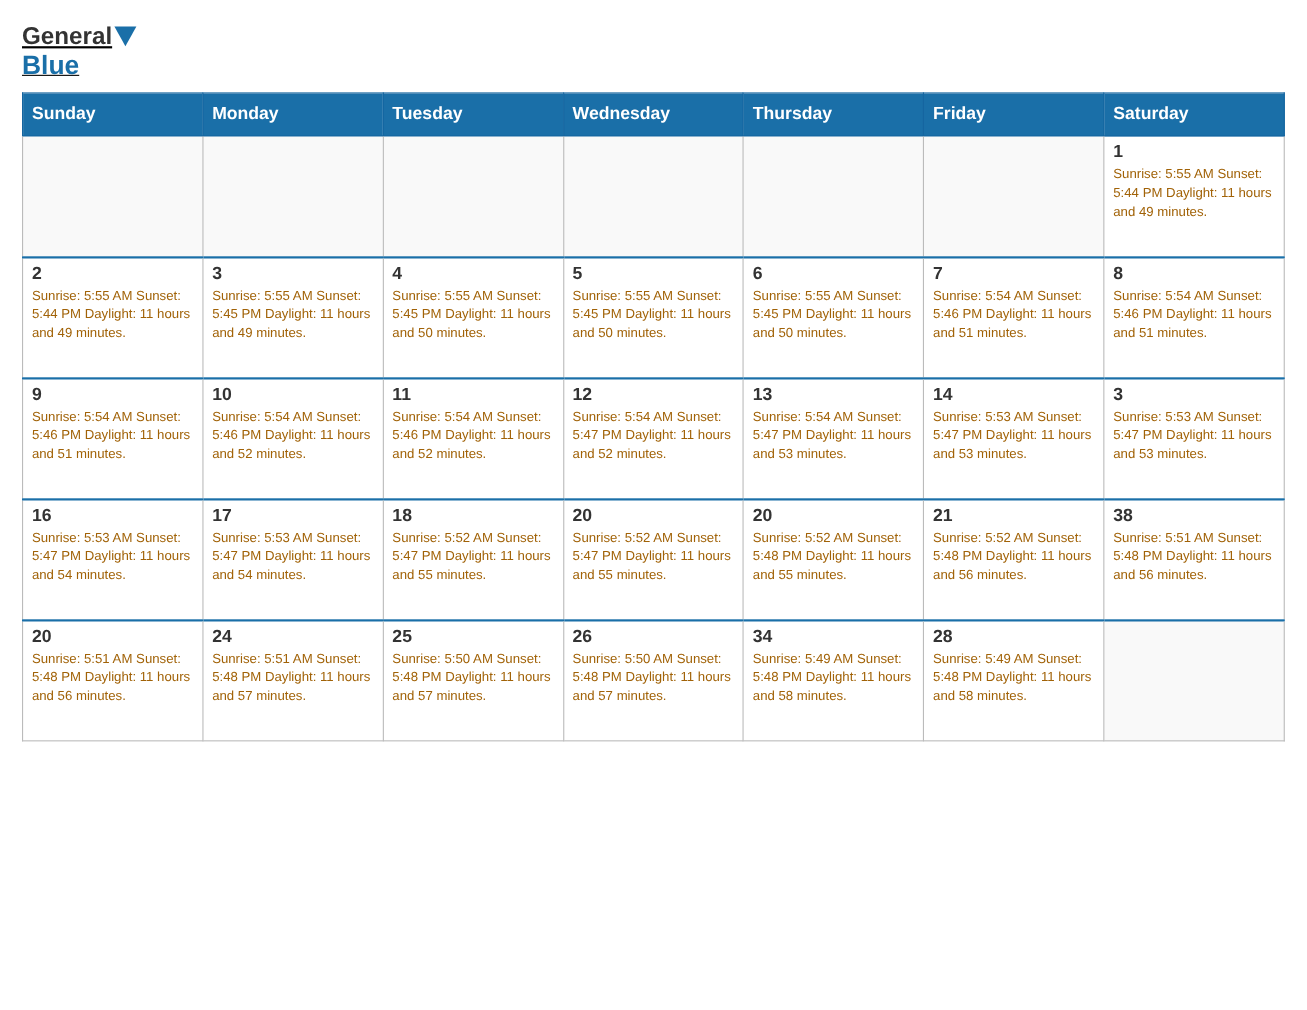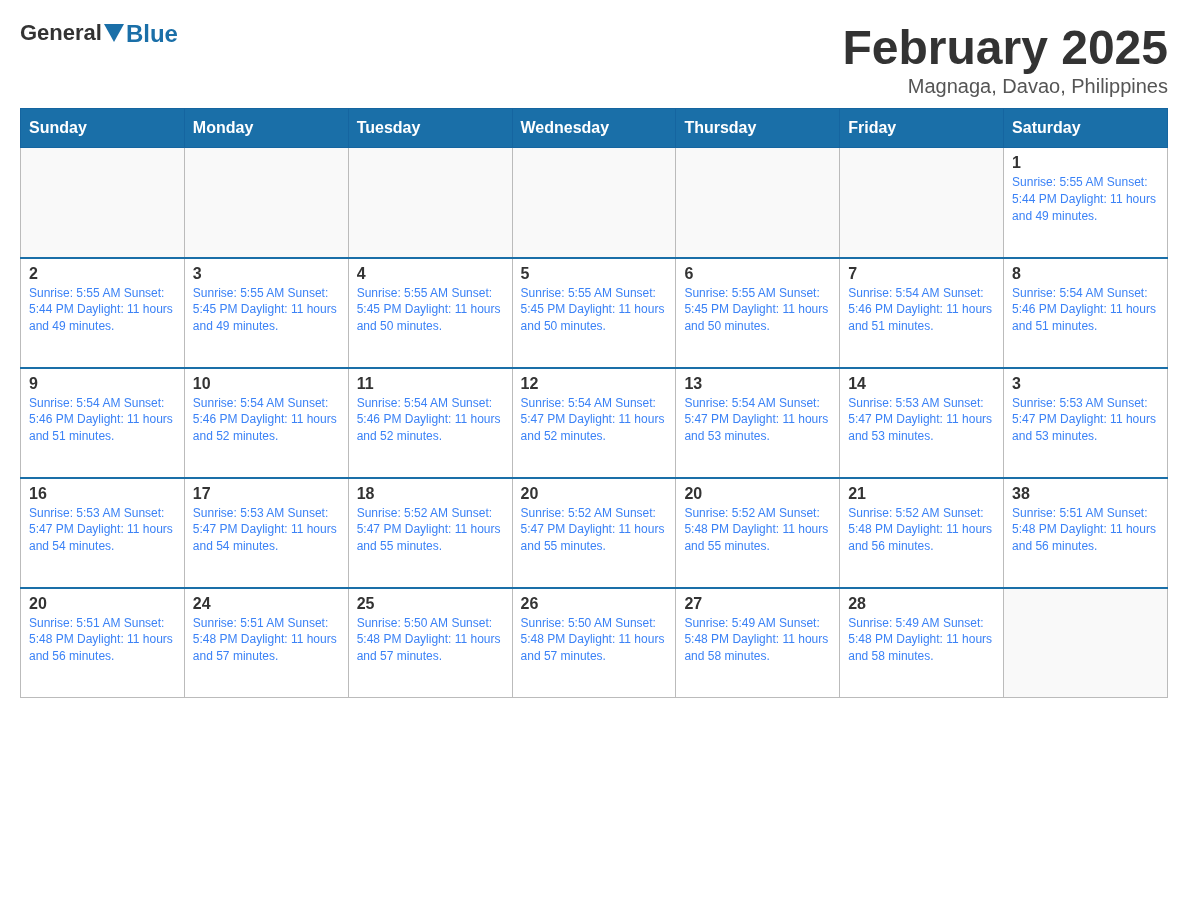--- a/index.html
+++ b/index.html
@@ -11,22 +11,23 @@
       min-height: 918px;
     }
     .header {
       display: flex;
       justify-content: space-between;
       align-items: flex-start;
       margin-bottom: 10px;
     }
     .logo {
       display: flex;
-      flex-direction: row;
+      flex-direction: column;
       align-items: flex-start;
+      text-decoration: underline;
     }
     .logo-text {
       display: flex;
       align-items: center;
       font-size: 22px;
       font-weight: bold;
       color: #333;
     }
     .logo-general { color: #333; }
     .logo-triangle {
@@ -82,21 +83,21 @@
     }
     .day-number {
       font-size: 16px;
       font-weight: bold;
       color: #333;
       display: block;
       margin-bottom: 2px;
     }
     .day-info {
       font-size: 12px;
-      color: #3b82f6;
+      color: #a16207;
       line-height: 1.4;
     }
     .empty-cell {
       background: #f9f9f9;
     }
     .row-divider td {
       border-top: 2px solid #1a6fa8;
     }
   </style>
 </head>
@@ -105,24 +106,20 @@
 <div class="header">
   <div class="logo">
     <div class="logo-text">
       <span class="logo-general">General</span>
       <span class="logo-triangle"></span>
     </div>
     <div>
       <span class="logo-blue">Blue</span>
     </div>
   </div>
-  <div class="title-block">
-    <div class="calendar-title">February 2025</div>
-    <div class="calendar-subtitle">Magnaga, Davao, Philippines</div>
-  </div>
 </div>
 
 <table class="calendar">
   <thead>
     <tr>
     <th>Sunday</th>
         <th>Monday</th>
         <th>Tuesday</th>
         <th>Wednesday</th>
         <th>Thursday</th>
@@ -296,21 +293,21 @@
 Sunset: 5:48 PM
 Daylight: 11 hours and 57 minutes.</div>
         </td>
         <td>
           <span class="day-number">26</span>
           <div class="day-info">Sunrise: 5:50 AM
 Sunset: 5:48 PM
 Daylight: 11 hours and 57 minutes.</div>
         </td>
         <td>
-          <span class="day-number">27</span>
+          <span class="day-number">34</span>
           <div class="day-info">Sunrise: 5:49 AM
 Sunset: 5:48 PM
 Daylight: 11 hours and 58 minutes.</div>
         </td>
         <td>
           <span class="day-number">28</span>
           <div class="day-info">Sunrise: 5:49 AM
 Sunset: 5:48 PM
 Daylight: 11 hours and 58 minutes.</div>
         </td>

